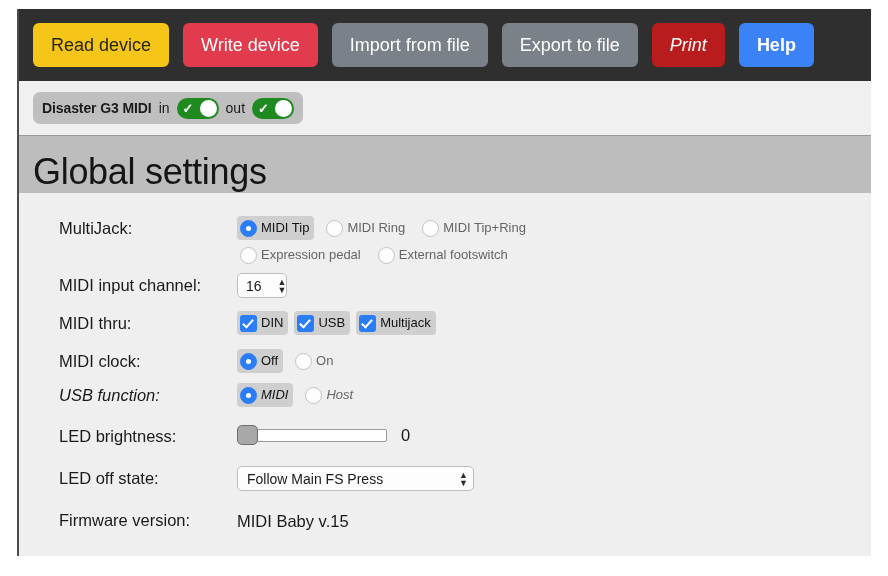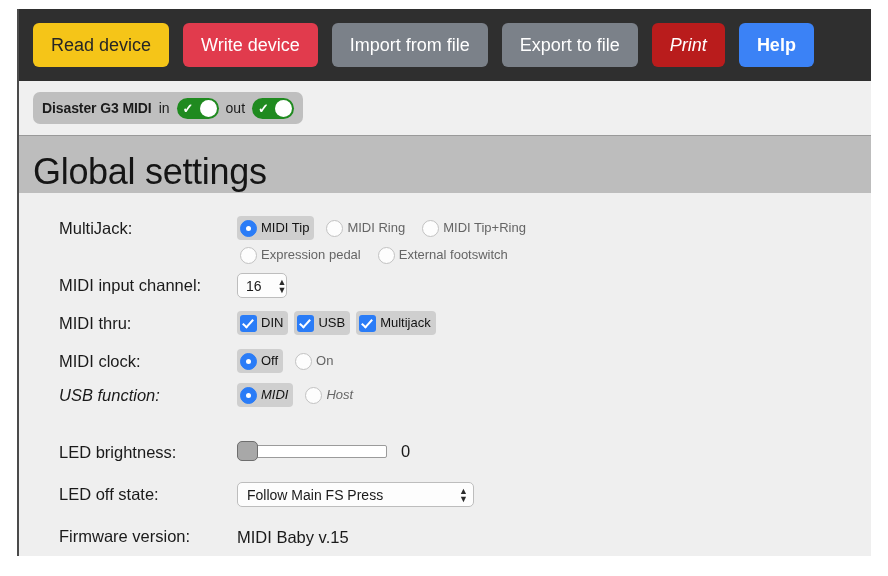--- a/index.html
+++ b/index.html
@@ -400,21 +400,21 @@
           <span class="radio"></span>
           <span>MIDI</span>
         </label>
         <label class="opt">
           <span class="radio"></span>
           <span>Host</span>
         </label>
       </div>
     </div>
 
-    <div class="row" style="margin-top:23px;">
+    <div class="row" style="margin-top:7px;">
       <div class="lbl">LED brightness:</div>
       <div class="ctrl">
         <div class="slider">
           <div class="track"></div>
           <div class="thumb"></div>
         </div>
         <span class="slider-val">0</span>
       </div>
     </div>
 

